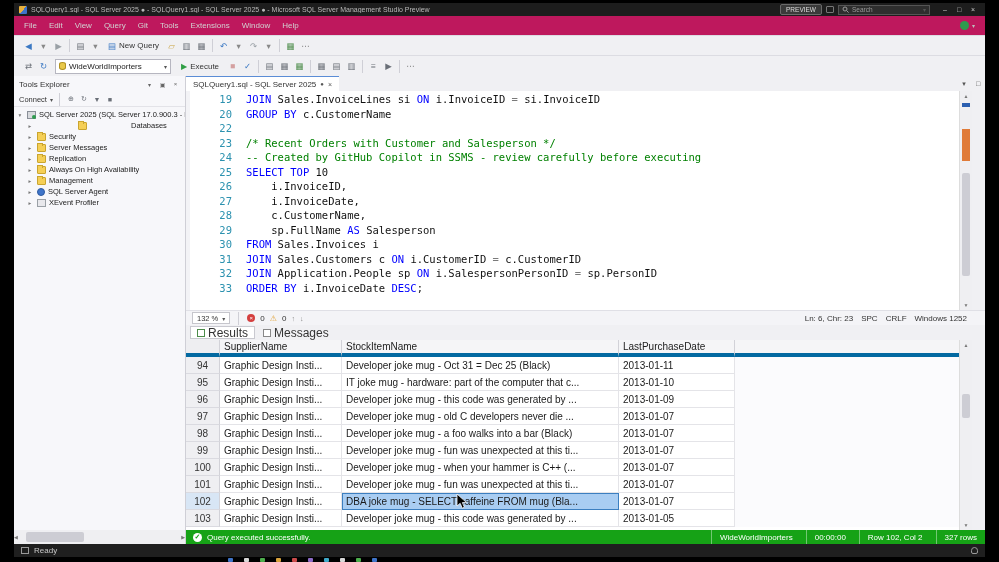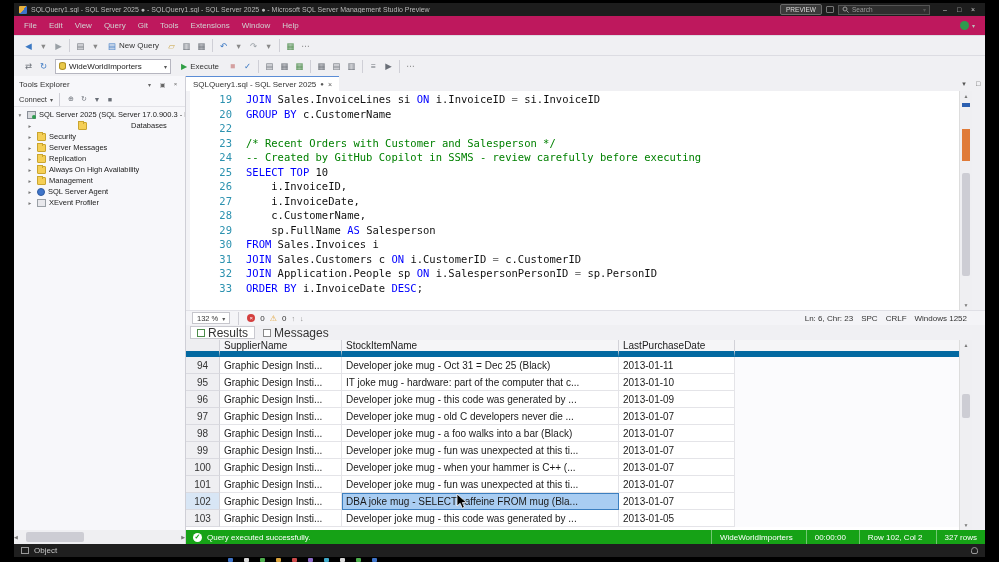--- a/index.html
+++ b/index.html
@@ -93,21 +93,21 @@
 
   .results-tabs{height:15px;display:flex;align-items:center;gap:2px;padding-left:4px;background:#f0f0f3;flex:none;}
   .rtab{display:flex;align-items:center;gap:3px;font-size:12px;color:#333;padding:1px 6px;height:13px;}
   .rtab.active{background:#fff;border:1px solid #c9c9d0;}
   .rt-ic{width:8px;height:8px;flex:none;background:#fff;border:1px solid #4c8c4a;}
   .rt-ic.msg{border-color:#888;}
 
   .grid-area{height:190px;display:flex;margin-right:13px;background:#fff;flex:none;}
   .grid{flex:1;display:grid;grid-template-columns:34px 122px 277px 116px 1fr;grid-auto-rows:17px;font-size:10px;color:#1a1a1a;overflow:hidden;align-content:start;min-width:0;}
   .gcell{border-right:1px solid #e4e4e8;border-bottom:1px solid #e4e4e8;padding:0 4px;display:flex;align-items:center;white-space:nowrap;overflow:hidden;}
-  .ghead{background:#f5f5f7;border-right:1px solid #d2d2d8;border-bottom:6px solid #0369a1;color:#222;}
+  .ghead{background:#f5f5f7;border-right:1px solid #d2d2d8;border-bottom:4px solid #0369a1;color:#222;}
   .corner{background:#eeeef1;}
   .hfill{border-right:none;}
   .grownum{background:#efeff2;border-right:1px solid #d2d2d8;border-bottom:1px solid #dadae0;justify-content:center;color:#333;}
   .grownum.selrow{background:#d8e6f5;}
   .gdata{background:#fff;}
   .gdata.sel{background:#a9cdf2;outline:1.5px solid #3c7fc0;outline-offset:-1px;}
   .rfill{border-right:none;border-bottom:none;background:#fbfbfd;}
 
   .bottom-row{height:14px;display:flex;flex:none;}
   .oe-hscroll{width:172px;background:#efeff2;border-right:1px solid #d0d0d6;display:flex;align-items:center;flex:none;}
@@ -543,21 +543,21 @@
         <span class="flex-spacer"></span>
         <span class="seg">WideWorldImporters</span>
         <span class="seg">00:00:00</span>
         <span class="seg">Row 102, Col 2</span>
         <span class="seg">327 rows</span>
       </div>
     </div>
 
     <div class="statusbar">
       <span class="ready-ic"></span>
-      <span>Object</span>
+      <span>Ready</span>
       <span class="flex-spacer"></span>
       <span class="bell-ic"></span>
     </div>
 
   </div>
 
   <div class="taskbar-sliver">
     <span class="tb-dot" style="background:#3f74c9"></span>
     <span class="tb-dot" style="background:#d8d8d8"></span>
     <span class="tb-dot" style="background:#4cae4c"></span>

